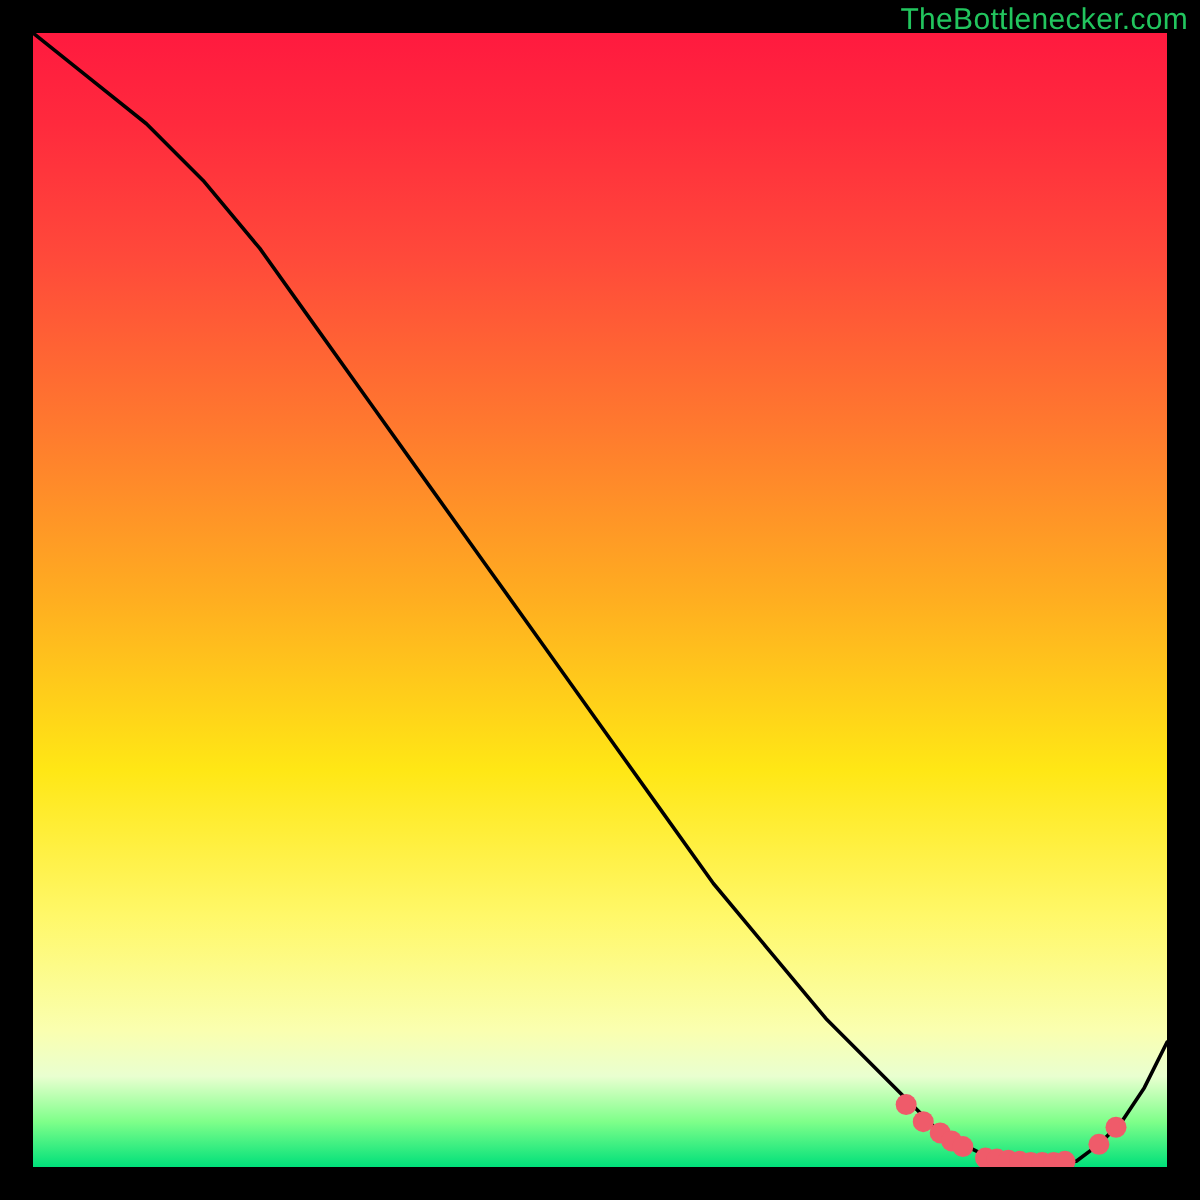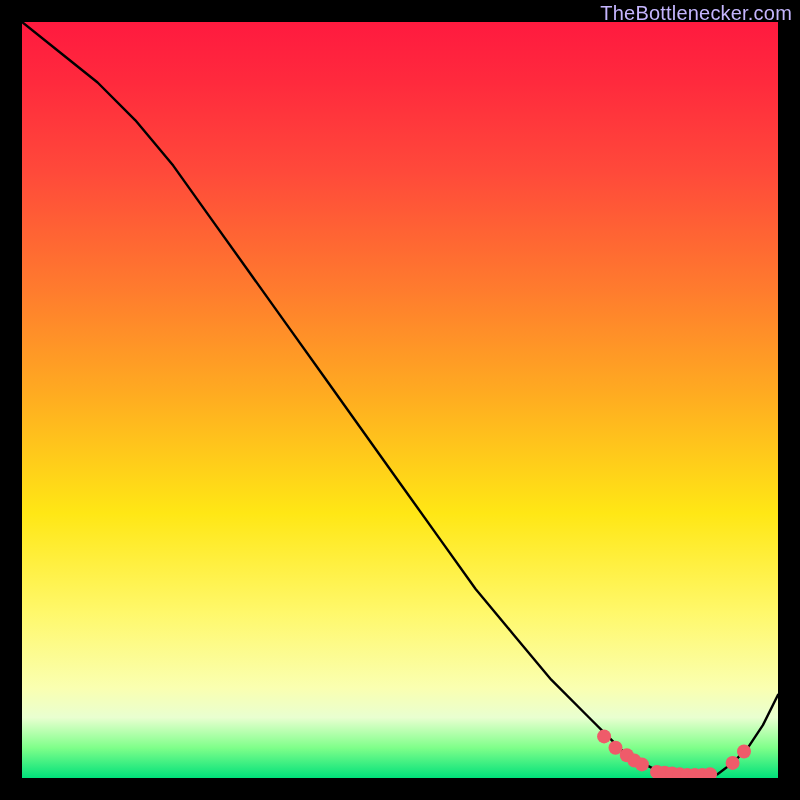--- a/index.html
+++ b/index.html
@@ -36,21 +36,21 @@
       #faffb0 88%,
       #e9ffd0 92%,
       #7fff8a 96%,
       #00e07a 100%
     );
   }
   .watermark {
     position: absolute;
     top: 2px;
     right: 8px;
-    color: #c4b5fd;
+    color: #22c55e;
     font-size: 20px;
     letter-spacing: 0.2px;
     z-index: 5;
   }
   svg.curve {
     position: absolute;
     left: 0;
     top: 0;
     width: 756px;
     height: 756px;

